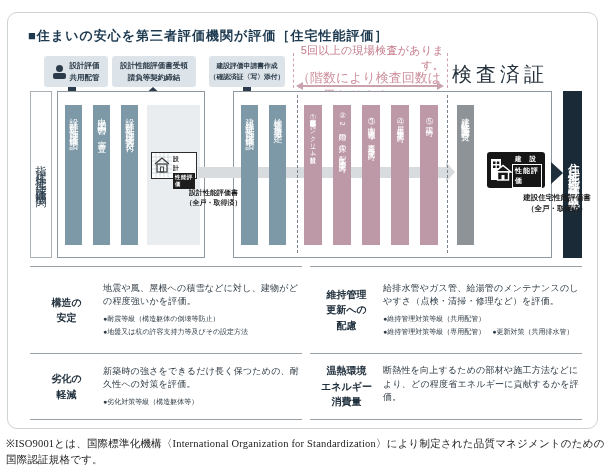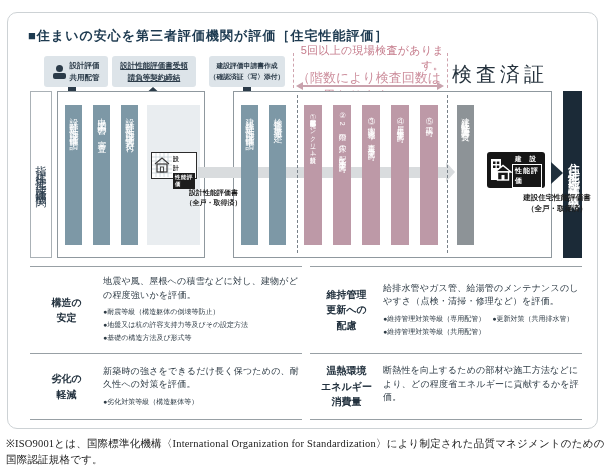--- a/index.html
+++ b/index.html
@@ -107,21 +107,21 @@
   <div class="step-box" style="left:44px;width:64px;">
     <span class="person">
         <span class="p-head"></span>
         <span class="p-body"></span>
       </span>
     <span class="step-lines">
       <span>設計評価</span>
       <span>共用配管</span>
     </span>
   </div>
-  <div class="step-box" style="left:112px;width:84px;text-decoration:underline;">
+  <div class="step-box" style="left:112px;width:84px;">
     <span class="step-lines">
       <span>設計性能評価書受領</span>
       <span>請負等契約締結</span>
     </span>
   </div>
   <div class="step-box small" style="left:209px;width:76px;">
     <span class="step-lines">
       <span>建設評価申請書作成</span>
       <span>（確認済証〈写〉添付）</span>
     </span>
@@ -211,21 +211,20 @@
   <div class="cat-table" style="left:30px;">
     <div class="cat-row" style="height:86px;">
       <div class="cat-head">
         <div>構造の</div>
         <div>安定</div>
       </div>
       <div class="cat-body">
         <div class="cat-desc">地震や風、屋根への積雪などに対し、建物がどの程度強いかを評価。</div>
         <div class="cat-bullet">●耐震等級（構造躯体の倒壊等防止）</div>
         <div class="cat-bullet">●地盤又は杭の許容支持力等及びその設定方法</div>
-        <div class="cat-bullet">●基礎の構造方法及び形式等</div>
       </div>
     </div>
     <div class="cat-row r2" style="height:65px;">
       <div class="cat-head">
         <div>劣化の</div>
         <div>軽減</div>
       </div>
       <div class="cat-body">
         <div class="cat-desc">新築時の強さをできるだけ長く保つための、耐久性への対策を評価。</div>
         <div class="cat-bullet">●劣化対策等級（構造躯体等）</div>
@@ -235,22 +234,22 @@
 
   <div class="cat-table" style="left:310px;">
     <div class="cat-row" style="height:86px;">
       <div class="cat-head">
         <div>維持管理</div>
         <div>更新への</div>
         <div>配慮</div>
       </div>
       <div class="cat-body">
         <div class="cat-desc">給排水管やガス管、給湯管のメンテナンスのしやすさ（点検・清掃・修理など）を評価。</div>
+        <div class="cat-bullet">●維持管理対策等級（共用配管）</div>
         <div class="cat-bullet">●維持管理対策等級（専用配管）　●更新対策（共用排水管）</div>
-        <div class="cat-bullet">●維持管理対策等級（共用配管）</div>
       </div>
     </div>
     <div class="cat-row r2" style="height:65px;">
       <div class="cat-head">
         <div>温熱環境</div>
         <div>エネルギー</div>
         <div>消費量</div>
       </div>
       <div class="cat-body">
         <div class="cat-desc">断熱性を向上するための部材や施工方法などにより、どの程度省エネルギーに貢献するかを評価。</div>

